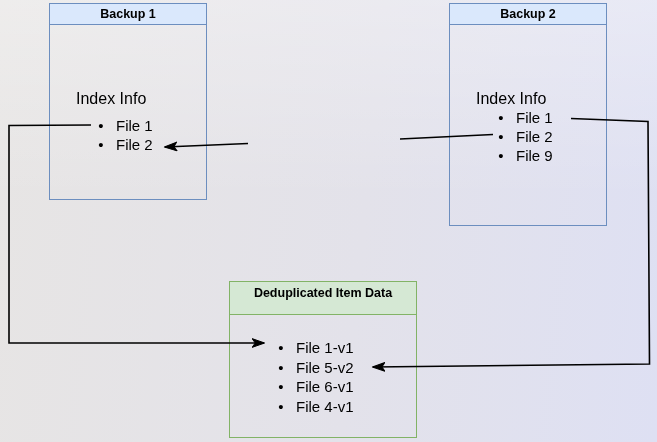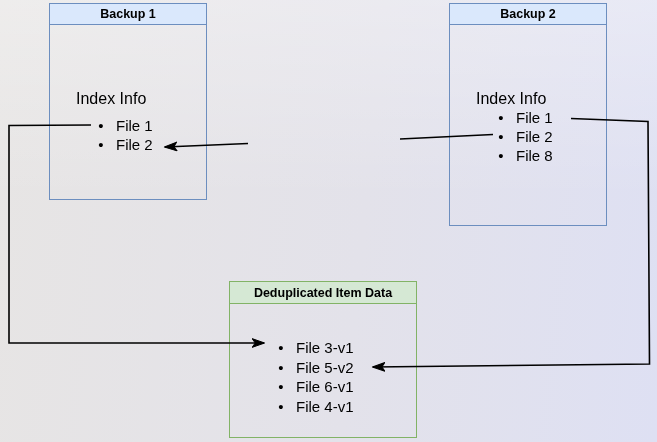--- a/index.html
+++ b/index.html
@@ -31,21 +31,21 @@
   #dedup   { left: 229px; top: 281px; width: 188px; height: 157px; }
 
   .node-header {
     width: 100%;
     text-align: center;
     font-weight: bold;
     font-size: 12.5px;
     border-bottom: 1px solid;
   }
   .blue  .node-header { background: #dae8fc; border-color: #6c8ebf; height: 21px; line-height: 21px; }
-  .green .node-header { background: #d5e8d4; border-color: #82b366; height: 22px; line-height: 22px; }
+  .green .node-header { background: #d5e8d4; border-color: #82b366; height: 33px; line-height: 22px; }
 
   .node-body { position: absolute; left: 0; top: 0; width: 100%; height: 100%; }
 
   .index-label {
     position: absolute;
     left: 26px; top: 58px;
     font-size: 16px;
     margin-top: 28px;
   }
 
@@ -118,35 +118,35 @@
         <li>
           <span class="bullet">•</span>
           <span>File 1</span>
         </li>
         <li>
           <span class="bullet">•</span>
           <span>File 2</span>
         </li>
         <li>
           <span class="bullet">•</span>
-          <span>File 8</span>
+          <span>File 9</span>
         </li>
       </ul>
     </div>
   </div>
 
   <div class="node green" id="dedup">
     <div class="node-header">
       <span>Deduplicated Item Data</span>
     </div>
     <div class="node-body">
       <ul class="file-list">
         <li>
           <span class="bullet">•</span>
-          <span>File 3-v1</span>
+          <span>File 1-v1</span>
         </li>
         <li>
           <span class="bullet">•</span>
           <span>File 5-v2</span>
         </li>
         <li>
           <span class="bullet">•</span>
           <span>File 6-v1</span>
         </li>
         <li>

